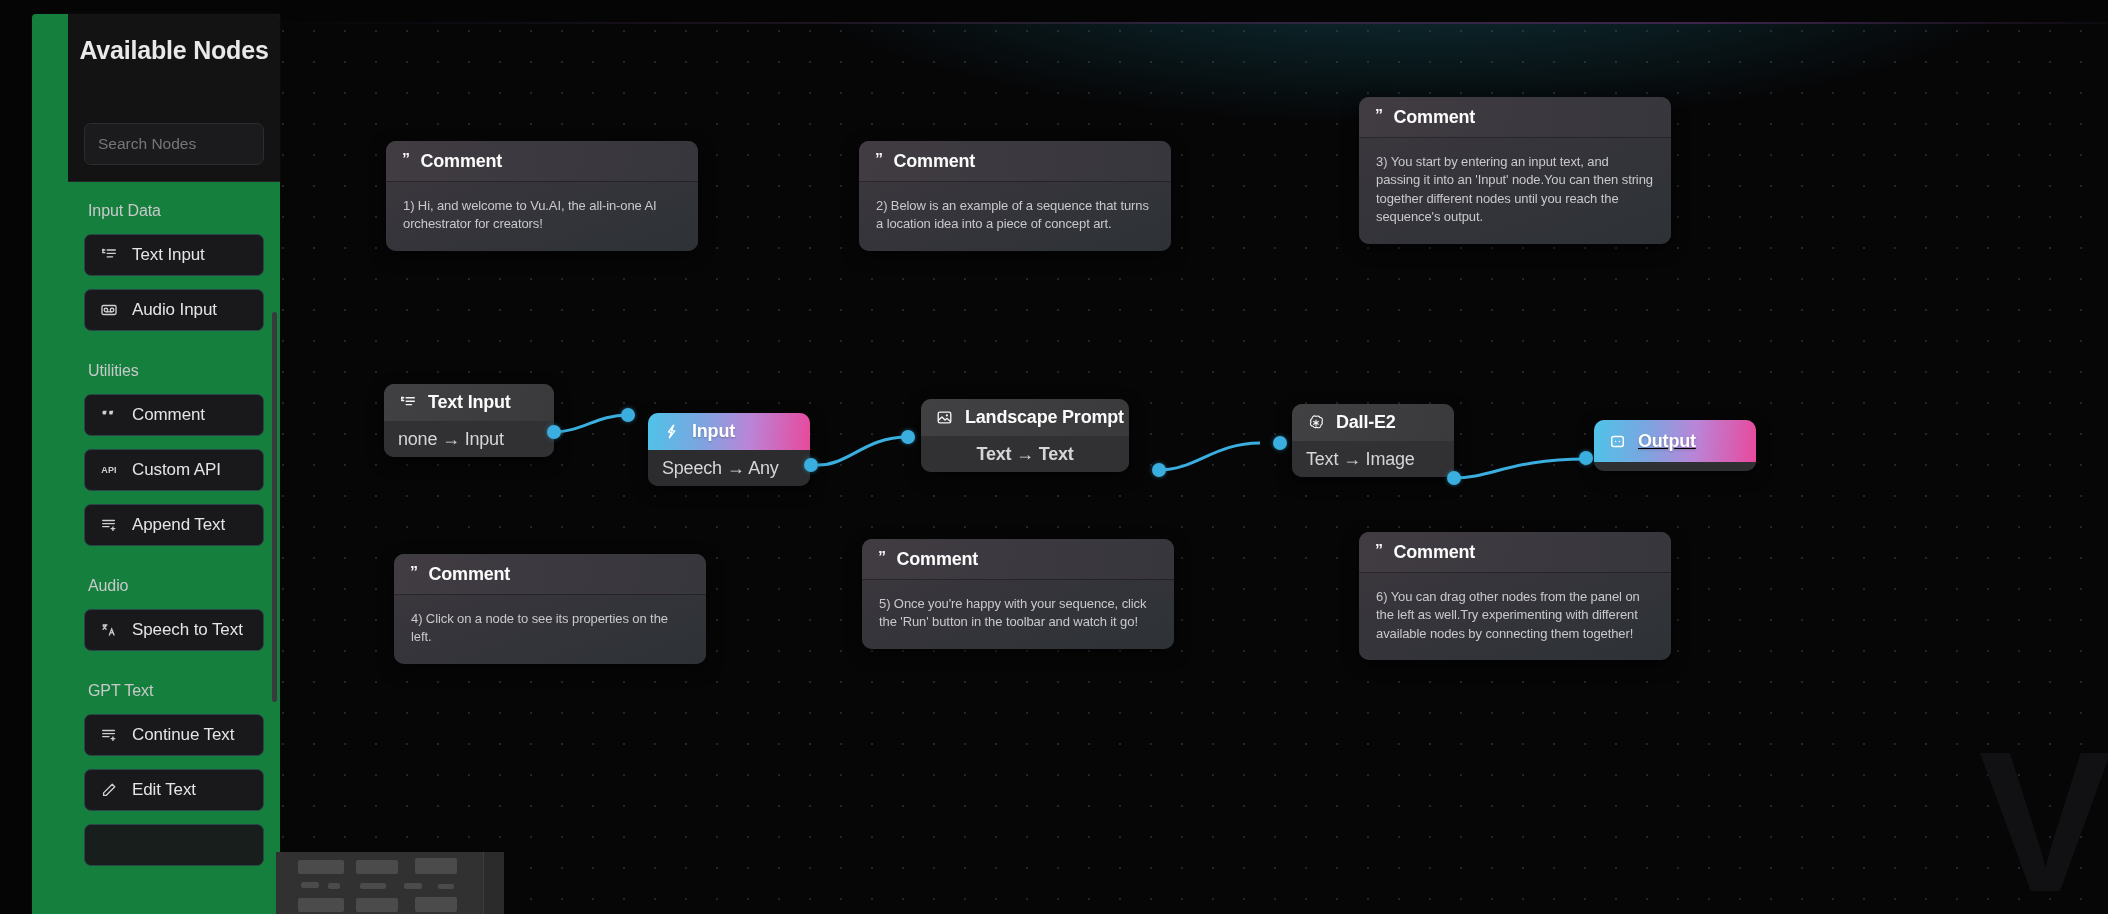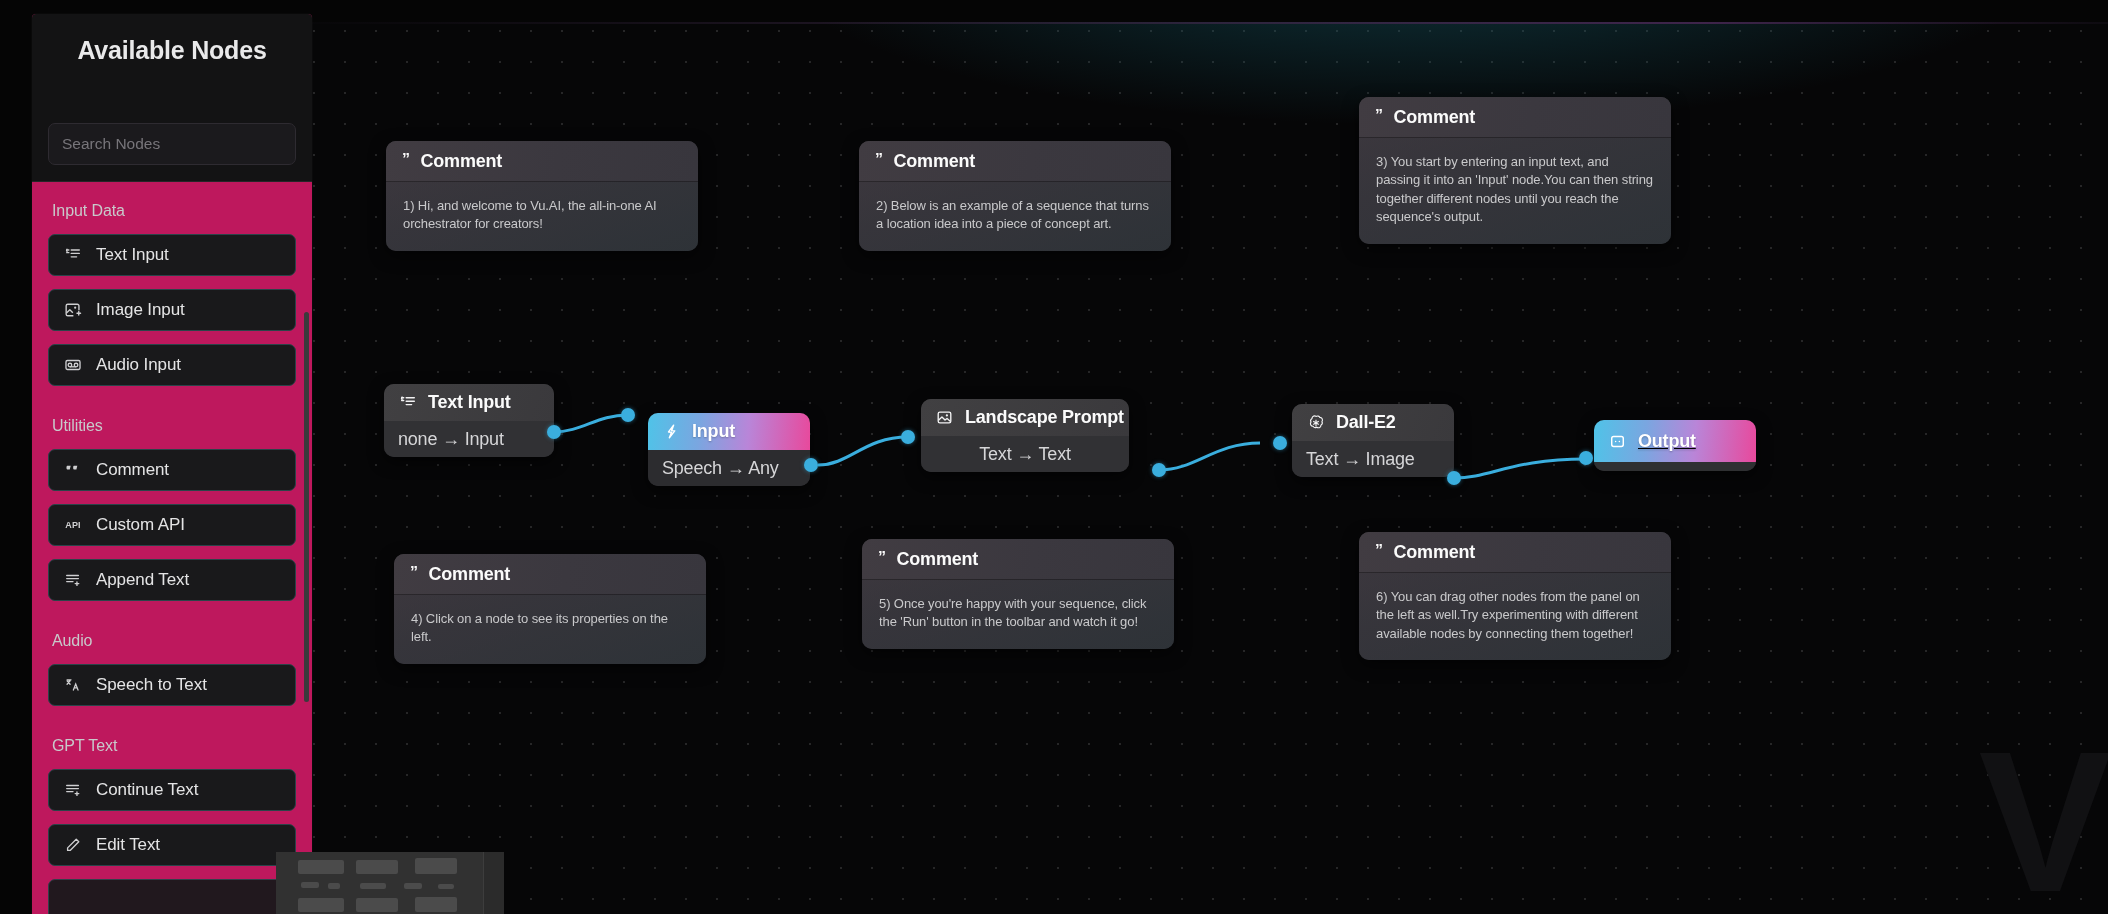--- a/index.html
+++ b/index.html
@@ -44,27 +44,28 @@
     font-size: 200px; font-weight: 700; line-height: 1;
     color: #111113; letter-spacing: -14px;
     font-family: "Liberation Sans", sans-serif;
     user-select: none;
   }
 
   
   #sidebar {
     position: absolute;
     left: 32px; top: 14px;
-    width: 280px; height: 900px;
-    background: #be185d;
+    width: 248px; height: 900px;
+    background: #15803d;
     border-top-left-radius: 4px;
     border-top-right-radius: 4px;
     z-index: 20;
     overflow: hidden;
     box-shadow: 0 0 0 1px rgba(255,255,255,0.02);
+    padding-left: 36px;
   }
   #sidebar-header {
     padding: 22px 0 0 0;
     background: #131314;
     border-bottom: 1px solid #252527;
     padding-bottom: 16px;
   }
   #sidebar-title {
     text-align: center;
     color: #e9e9ea;
@@ -326,21 +327,21 @@
       <div class="fn-head">
         <span class="fic">
           <svg width="17" height="17" viewBox="0 0 20 20" fill="none" stroke="currentColor" stroke-width="1.6" stroke-linejoin="round">
             <rect x="2.6" y="3.6" width="14.8" height="12.8" rx="2"></rect>
             <path d="M2.9 13.2 L7 9.4 L10.6 13 L13 11.1 L17.1 14.6"></path>
             <circle cx="12.8" cy="7.6" r="1.3" fill="currentColor" stroke="none"></circle>
           </svg>
         </span>
         <span class="ftitle">Landscape Prompt</span>
       </div>
-      <div class="fn-body" style="justify-content:center;">Text → Text</div>
+      <div class="fn-body" style="justify-content:center;font-weight:bold;">Text → Text</div>
     </div>
     <div class="port" style="left:625px; top:408px;"></div>
     <div class="port" style="left:876px; top:441px;"></div>
 
     <div class="flow-node" style="left:1016px; top:382px; width:162px; z-index:5;">
       <div class="fn-head">
         <span class="fic">
           <svg width="18" height="18" viewBox="0 0 24 24" fill="none" stroke="currentColor" stroke-width="1.5" stroke-linejoin="round">
             <path d="M12 3.2c1.9-1.1 4.2-.4 5.1 1.3 1.9-.1 3.5 1.5 3.5 3.4 0 .8-.3 1.5-.7 2.1.9 1.7.3 3.9-1.4 4.9.1 1.9-1.5 3.5-3.4 3.5-.8 0-1.5-.3-2.1-.7-1.7.9-3.9.3-4.9-1.4-1.9.1-3.5-1.5-3.5-3.4 0-.8.3-1.5.7-2.1-.9-1.7-.3-3.9 1.4-4.9C6.7 4.1 8.3 2.5 10.2 2.5c.7 0 1.3.2 1.8.7z"></path>
             <path d="M12 7.5v9M8.3 9.6l7.4 4.3M15.7 9.6l-7.4 4.3"></path>
@@ -382,31 +383,20 @@
       <div class="group-title first">Input Data</div>
       <div class="node-item">
         <span class="ic">
           <svg width="18" height="18" viewBox="0 0 20 20" fill="none" stroke="currentColor" stroke-width="1.5" stroke-linecap="round">
             <path d="M3 4.4h2.4M3 7.4h2.4"></path>
               <path d="M8 4.4h9M8 8.2h9M8 12h6"></path>
               <path d="M3.4 3.6c-.7 1 -.7 2 0 2.6"></path>
           </svg>
         </span>
         <span class="lbl">Text Input</span>
-      </div>
-      <div class="node-item">
-        <span class="ic">
-          <svg width="18" height="18" viewBox="0 0 20 20" fill="none" stroke="currentColor" stroke-width="1.5" stroke-linejoin="round">
-            <path d="M16.6 10.2V5.4a1.8 1.8 0 0 0-1.8-1.8H4.2A1.8 1.8 0 0 0 2.4 5.4v9.2a1.8 1.8 0 0 0 1.8 1.8h6.2"></path>
-            <path d="M2.7 13.4 L6.5 9.8 L9.8 13"></path>
-            <circle cx="12.4" cy="7.4" r="1.2" fill="currentColor" stroke="none"></circle>
-            <path d="M14.4 13.6h4M16.4 11.6v4" stroke-linecap="round"></path>
-          </svg>
-        </span>
-        <span class="lbl">Image Input</span>
       </div>
       <div class="node-item">
         <span class="ic">
           <svg width="18" height="18" viewBox="0 0 20 20" fill="none" stroke="currentColor" stroke-width="1.5" stroke-linejoin="round">
             <rect x="2.2" y="5" width="15.6" height="10" rx="1.6"></rect>
             <circle cx="6.6" cy="10" r="2"></circle>
               <circle cx="13.4" cy="10" r="2"></circle>
             <path d="M6.6 12h6.8"></path>
           </svg>
         </span>

